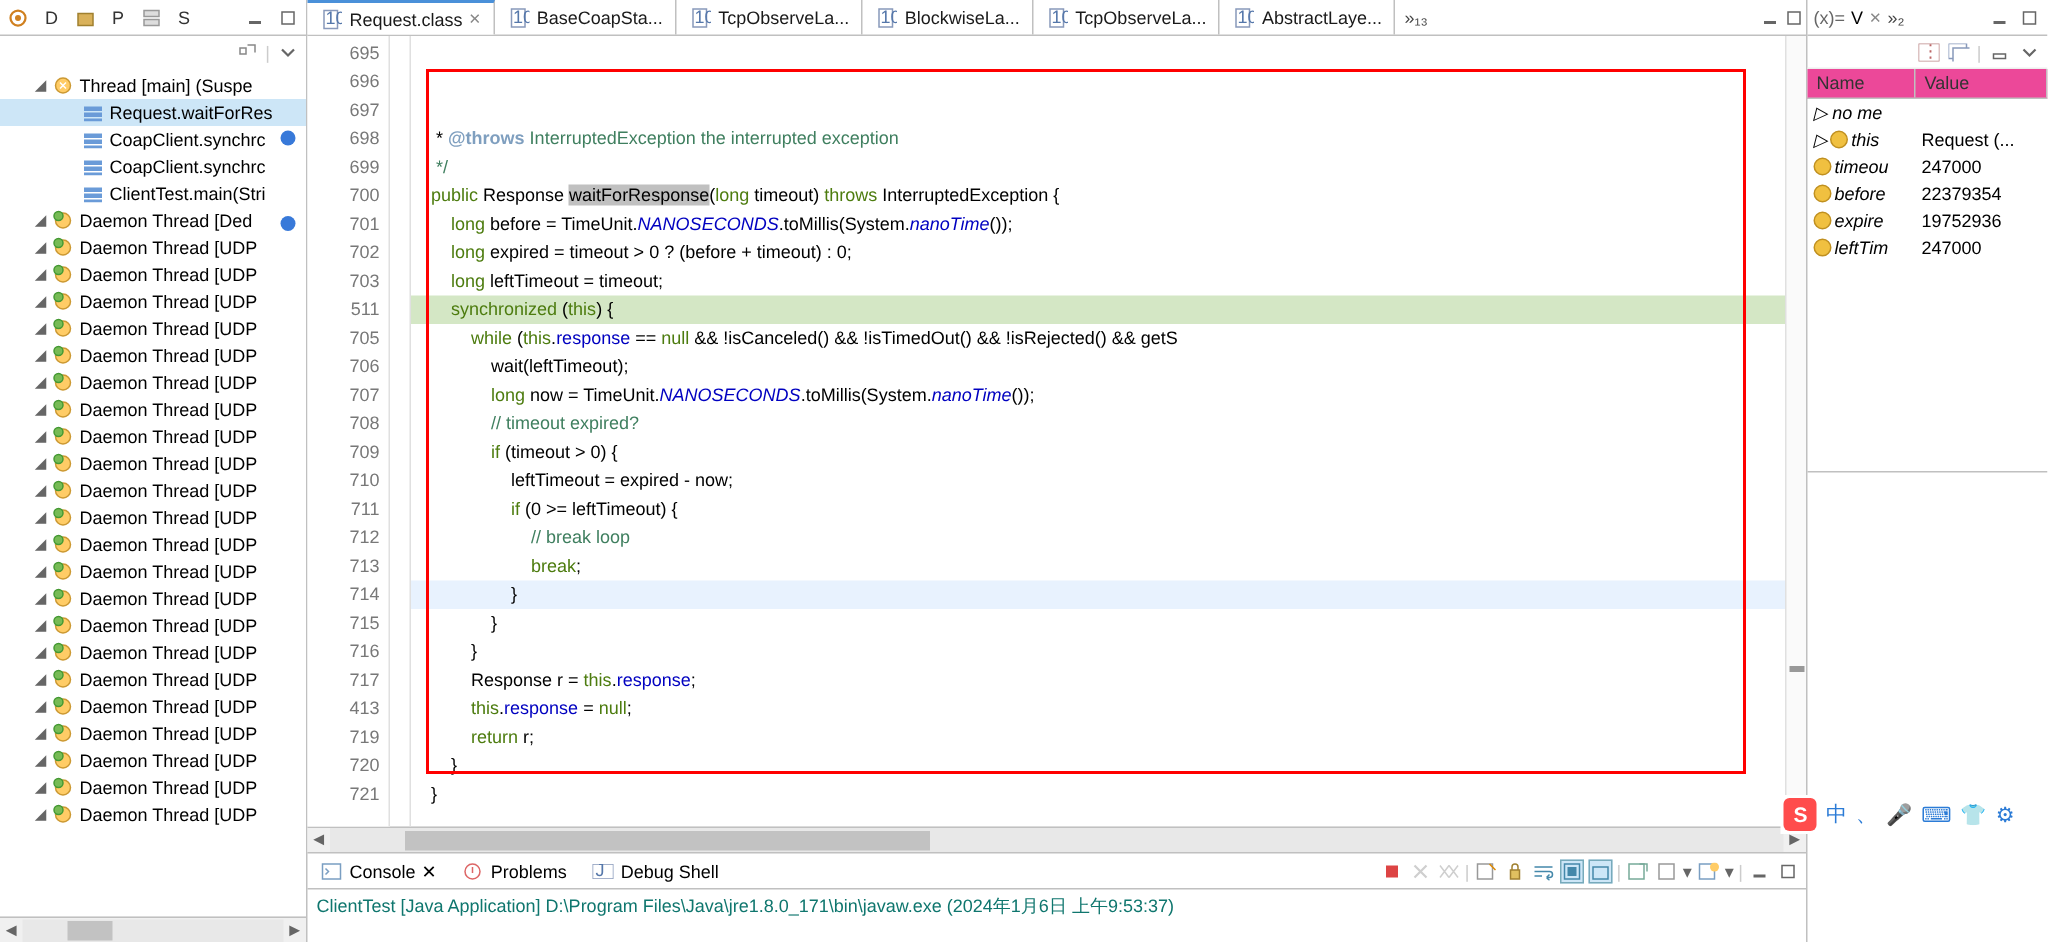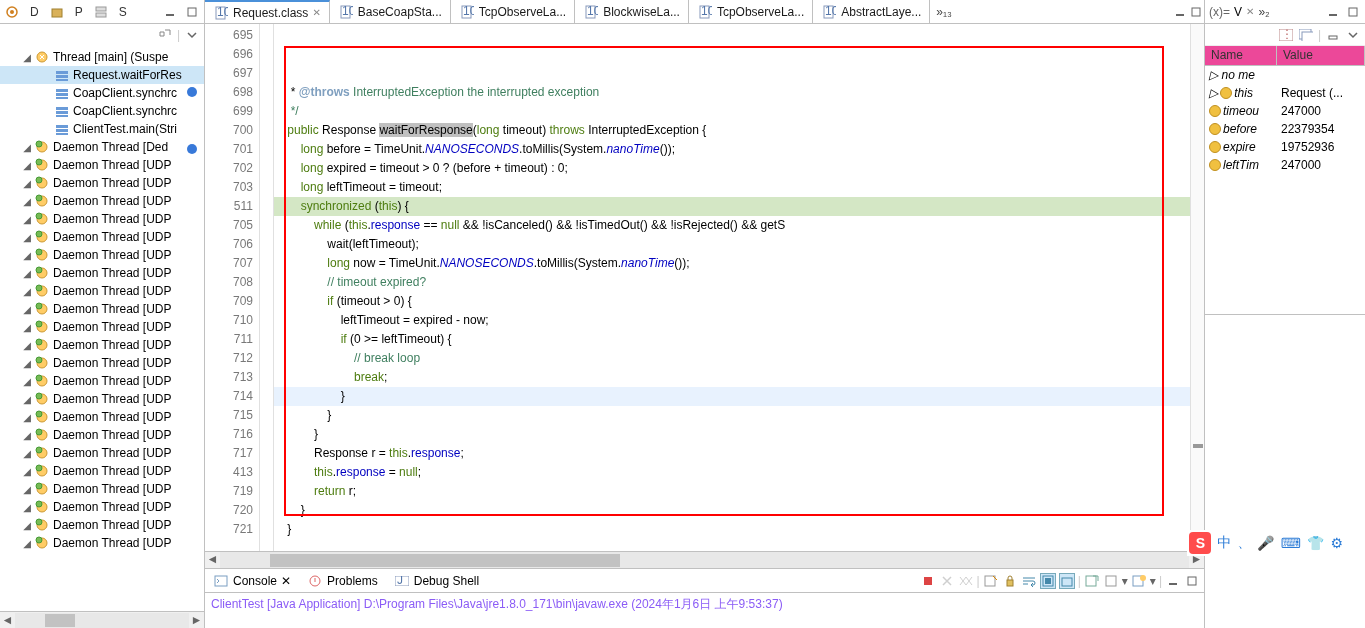--- a/index.html
+++ b/index.html
@@ -54,21 +54,21 @@
 .hscroll .tr{flex:1;position:relative;background:#e8e8e8;}
 .hscroll .th{position:absolute;left:50px;width:350px;height:13px;top:2px;background:#c2c2c2;}
 
 
 .bottom { height: 60px; border-top: 1px solid #c0c0c0; display:flex;flex-direction:column;}
 .btabs{display:flex;align-items:center;height:24px;border-bottom:1px solid #c0c0c0;padding:0 4px;gap:8px;}
 .btabs .btab{display:flex;align-items:center;gap:4px;padding:2px 4px;}
 .btabs .active{background:#fff;}
 .btabs .spacer{flex:1;}
 .btool{display:flex;gap:3px;align-items:center;}
-.console-body{flex:1;padding:3px 6px;color:#8b5cf6;font-size:12px;}
+.console-body{flex:1;padding:3px 6px;color:#0f766e;font-size:12px;}
 
 
 .right { width: 160px; display:flex;flex-direction:column;}
 .rtabs{height:24px;display:flex;align-items:center;border-bottom:1px solid #c0c0c0;padding:0 4px;gap:4px;}
 .rtool{height:22px;display:flex;justify-content:flex-end;align-items:center;gap:4px;padding:0 4px;border-bottom:1px solid #eee;}
 .var-head{display:flex;height:20px;border-bottom:1px solid #c0c0c0;background:#ec4899;}
 .var-head div{padding:2px 6px;border-right:1px solid #c0c0c0;font-size:12px;color:#333;}
 .var-head .c1{width:72px;} .var-head .c2{flex:1;}
 .var-row{display:flex;height:18px;align-items:center;}
 .var-row .c1{width:72px;padding-left:4px;display:flex;align-items:center;gap:2px;overflow:hidden;white-space:nowrap;font-style:italic;}

